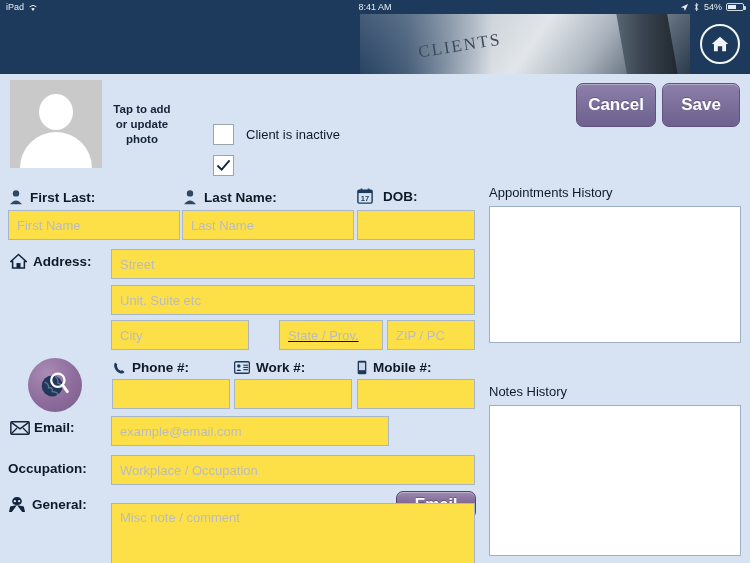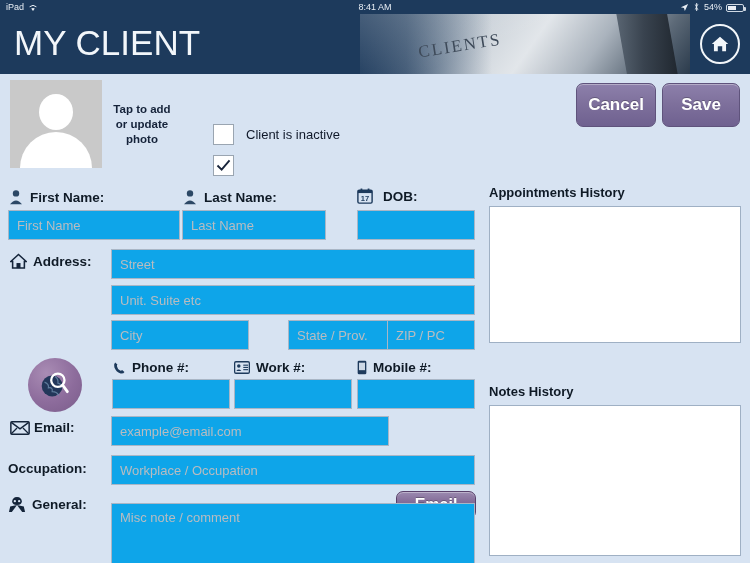--- a/index.html
+++ b/index.html
@@ -12,21 +12,21 @@
   #app { position: relative; width: 750px; height: 563px; background: #d7e3f2; }
 
   
   .statusbar {
     position: absolute; top: 0; left: 0; width: 750px; height: 14px;
     background: #1d3a5c; color: #e8eef5; font-size: 9px;
     display: flex; align-items: center;
   }
   .sb-left { position: absolute; left: 6px; display: flex; align-items: center; gap: 4px; }
   .sb-center { position: absolute; left: 0; width: 750px; text-align: center; font-size: 9px; }
-  .sb-right { position: absolute; right: 6px; display: flex; align-items: flex-end; gap: 4px; }
+  .sb-right { position: absolute; right: 6px; display: flex; align-items: center; gap: 4px; }
   .batt {
     width: 18px; height: 8px; border: 1px solid #cfd9e4; border-radius: 2px;
     position: relative; display: inline-block;
   }
   .batt::after {
     content: ""; position: absolute; right: -3px; top: 2px;
     width: 2px; height: 4px; background: #cfd9e4; border-radius: 0 1px 1px 0;
   }
   .batt i { position: absolute; left: 1px; top: 1px; bottom: 1px; width: 52%; background: #e8eef5; display: block; }
 
@@ -87,27 +87,27 @@
   }
 
   .chk-row { position: absolute; display: flex; align-items: center; gap: 12px; }
   .chk {
     width: 21px; height: 21px; background: #fff; border: 1px solid #9aa5b1;
     display: flex; align-items: center; justify-content: center;
   }
   .chk-label { font-size: 13px; color: #10192a; }
 
   .fld {
-    position: absolute; background: #0ea5e9; border: 1px solid #a9b6c6;
+    position: absolute; background: #fde047; border: 1px solid #a9b6c6;
     font-size: 13px; color: #111; padding: 0 8px; font-family: "Liberation Sans", sans-serif;
   }
   .fld::placeholder { color: #b9bcc0; }
   textarea.fld { padding: 6px 8px; resize: none; line-height: 16px; margin-top: 12px; }
 
-  .panel-title { position: absolute; font-weight: bold; font-size: 13px; color: #0f1a26; }
+  .panel-title { position: absolute; font-weight: normal; font-size: 13px; color: #0f1a26; }
   .panel-box { position: absolute; background: #fff; border: 1px solid #9fb0c4; }
 
   .btn {
     position: absolute; border-radius: 7px; color: #fff; font-weight: bold;
     display: flex; align-items: center; justify-content: center;
     background: linear-gradient(to bottom, #8d80ab 0%, #7d6f9b 50%, #6f6190 100%);
     border: 1px solid #5f537c; box-shadow: inset 0 1px 0 rgba(255,255,255,0.35);
     text-shadow: 0 -1px 0 rgba(0,0,0,0.25);
   }
   .btn-top { top: 9px; height: 44px; font-size: 17px; }
@@ -152,21 +152,20 @@
         </span>
     </div>
   </div>
 
   <div class="header">
     <div class="header-photo">
       <div class="band"></div>
       <div class="edge"></div>
       <div class="clients-word">CLIENTS</div>
     </div>
-    <div class="header-title">MY CLIENT</div>
     <div class="home-btn">
       <svg width="22" height="22" viewBox="0 0 24 24">
         <path d="M12 4 L21 12 L18.6 12 L18.6 20 L14.4 20 L14.4 14.5 L9.6 14.5 L9.6 20 L5.4 20 L5.4 12 L3 12 Z" fill="#f2f6fa"></path>
       </svg>
     </div>
   </div>
 
   <div class="form">
 
     <div class="btn btn-top" id="cancel-button">Cancel</div>
@@ -192,32 +191,32 @@
           <path d="M1.5 7 L6 11.5 L14.5 1.5" stroke="#18243a" stroke-width="2" fill="none"></path>
         </svg>
       </span>
     </div>
 
     <div style="position:absolute; left:8px; top:115px; display:flex; align-items:center; gap:6px;">
       <svg class="ico" width="16" height="16" viewBox="0 0 20 20">
         <circle cx="10" cy="5.5" r="4" fill="#2c4866"></circle>
           <path d="M2.5 19 Q10 9.5 17.5 19 Z" fill="#2c4866"></path>
       </svg>
-      <span class="label">First Name:</span>
+      <span class="label">First Last:</span>
     </div>
     <input class="fld" style="left: 8px; top: 136px; width: 172px; height: 30px;" placeholder="First Name">
 
     <div style="position:absolute; left:182px; top:115px; display:flex; align-items:center; gap:6px;">
       <svg class="ico" width="16" height="16" viewBox="0 0 20 20">
         <circle cx="10" cy="5.5" r="4" fill="#2c4866"></circle>
           <path d="M2.5 19 Q10 9.5 17.5 19 Z" fill="#2c4866"></path>
       </svg>
       <span class="label">Last Name:</span>
     </div>
-    <input class="fld" style="left: 182px; top: 136px; width: 144px; height: 30px;" placeholder="Last Name">
+    <input class="fld" style="left: 182px; top: 136px; width: 172px; height: 30px;" placeholder="Last Name">
 
     <div style="position:absolute; left:357px; top:114px; display:flex; align-items:center; gap:6px;">
       <span style="position:relative; width:20px; height:16px; display:inline-block;">
         <svg width="16" height="16" viewBox="0 0 18 18">
           <rect x="1" y="2.5" width="16" height="14.5" rx="1.5" fill="none" stroke="#1d3a5c" stroke-width="1.6"></rect>
           <rect x="1" y="2.5" width="16" height="3.2" fill="#1d3a5c"></rect>
           <rect x="4" y="0.6" width="2" height="3" fill="#1d3a5c"></rect>
           <rect x="12" y="0.6" width="2" height="3" fill="#1d3a5c"></rect>
           <text x="9" y="14.4" font-family="Liberation Sans, sans-serif" font-size="8.5" font-weight="bold" fill="#1d3a5c" text-anchor="middle">17</text>
         </svg>
@@ -229,21 +228,21 @@
     <div style="position:absolute; left:10px; top:179px; display:flex; align-items:center; gap:6px;">
       <svg class="ico" width="17" height="17" viewBox="0 0 22 22">
         <path d="M11 2 L21 11 L18.6 11 L18.6 19.5 L3.4 19.5 L3.4 11 L1 11 Z" fill="none" stroke="#14243a" stroke-width="2"></path>
         <rect x="8.4" y="13" width="5.2" height="6.5" fill="#14243a"></rect>
       </svg>
       <span class="label">Address:</span>
     </div>
     <input class="fld" style="left: 111px; top: 211px; width: 364px; height: 30px;" placeholder="Unit. Suite etc">
     <input class="fld" style="left: 111px; top: 175px; width: 364px; height: 30px;" placeholder="Street">
     <input class="fld" style="left: 111px; top: 246px; width: 138px; height: 30px;" placeholder="City">
-    <input class="fld" style="left: 288px; top: 246px; width: 104px; height: 30px;" placeholder="State / Prov.">
+    <input class="fld" style="left: 279px; top: 246px; width: 104px; height: 30px; text-decoration: underline;" placeholder="State / Prov.">
     <input class="fld" style="left: 387px; top: 246px; width: 88px; height: 30px;" placeholder="ZIP / PC">
 
     <div class="map-btn">
       <svg width="38" height="38" viewBox="0 0 40 40">
         <circle cx="17" cy="21" r="11" fill="#23375a"></circle>
         <path d="M9 17 Q14 19 13 23 Q18 22 17 27 Q22 27 24 31" stroke="#6f8fae" stroke-width="1.2" fill="none" opacity="0.8"></path>
         <path d="M20 11 Q24 14 23 18 Q27 19 27 23" stroke="#6f8fae" stroke-width="1.2" fill="none" opacity="0.8"></path>
         <circle cx="23" cy="15" r="7" fill="none" stroke="#ffffff" stroke-width="2.4"></circle>
         <line x1="28" y1="20" x2="33" y2="27" stroke="#ffffff" stroke-width="3" stroke-linecap="round"></line>
       </svg>

